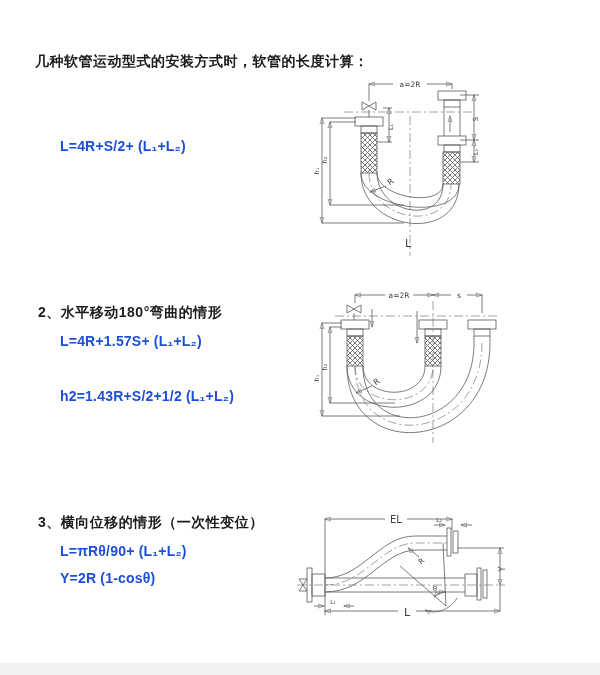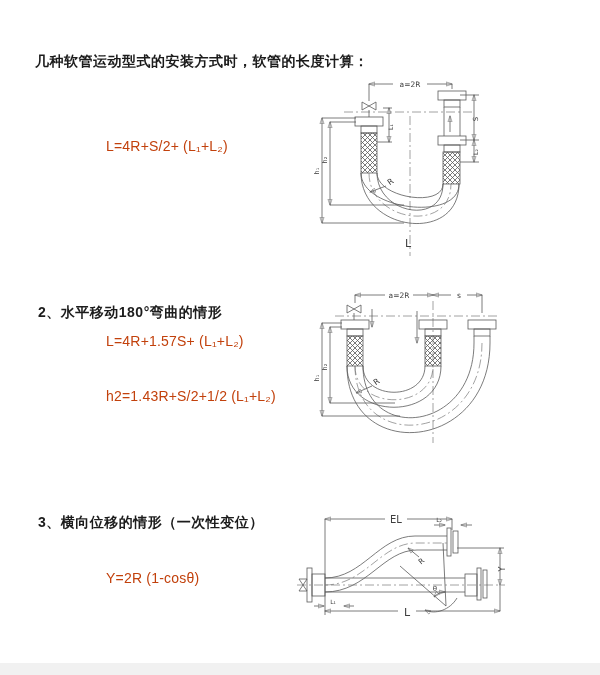--- a/index.html
+++ b/index.html
@@ -1,40 +1,41 @@
 <!DOCTYPE html>
 <html><head>
 <meta charset="utf-8">
 <style>
   html,body{margin:0;padding:0;background:#ffffff;}
   body{width:600px;height:675px;font-family:"Liberation Sans","DejaVu Sans",sans-serif;color:#1c1c1c;}
   .page{position:relative;width:600px;height:675px;background:#ffffff;overflow:hidden;}
   .title{position:absolute;left:35px;top:25px;font-size:14px;font-weight:700;letter-spacing:.5px;white-space:nowrap;margin-top:28px;}
   .sec-head{position:absolute;left:38px;font-size:14px;font-weight:700;letter-spacing:.5px;white-space:nowrap;}
-  .formula{position:absolute;left:60px;font-size:14px;font-weight:400;letter-spacing:.2px;white-space:nowrap;color:#c2410c;margin-left:46px;}
+  .formula{position:absolute;left:60px;font-size:14px;font-weight:700;letter-spacing:.2px;white-space:nowrap;color:#1d4ed8;}
   .diag{position:absolute;}
   .diag path,.diag rect{fill:none;stroke:#5a5a5a;stroke-width:.8;}
   .diag .cl{stroke-dasharray:9 3 2 3;stroke-width:.65;stroke:#707070;}
   .diag text{fill:#3e3e3e;stroke:none;font-family:"DejaVu Sans",sans-serif;}
   .bottom-strip{position:absolute;left:0;top:663px;width:600px;height:12px;background:#f1f1f1;}
 </style>
 </head>
 <body>
 
 <div class="page">
 
   <div class="title">几种软管运动型式的安装方式时，软管的长度计算：</div>
 
   <div class="formula" style="top:138px">L=4R+S/2+ (L₁+L₂)</div>
 
   <div class="sec-head" style="top:304px">2、水平移动180°弯曲的情形</div>
   <div class="formula" style="top:333px">L=4R+1.57S+ (L₁+L₂)</div>
   <div class="formula" style="top:388px">h2=1.43R+S/2+1/2 (L₁+L₂)</div>
 
   <div class="sec-head" style="top:514px">3、横向位移的情形（一次性变位）</div>
+  <div class="formula" style="top:543px">L=πRθ/90+ (L₁+L₂)</div>
   <div class="formula" style="top:570px">Y=2R (1-cosθ)</div>
 
   <svg class="diag" style="left:300px;top:70px" width="270" height="195" viewBox="0 0 270 195">
     <defs>
       <marker id="arr" viewBox="0 0 10 10" refX="9" refY="5" markerWidth="8" markerHeight="8" orient="auto-start-reverse">
         <path d="M0,1.8 L9.5,5 L0,8.2 Z" fill="#555" stroke="none"></path>
       </marker>
       <pattern id="braid" width="5" height="5" patternUnits="userSpaceOnUse">
         <path d="M0,5 L5,0 M0,0 L5,5" stroke="#8a8a8a" stroke-width="0.55" fill="none"></path>
       </pattern>

